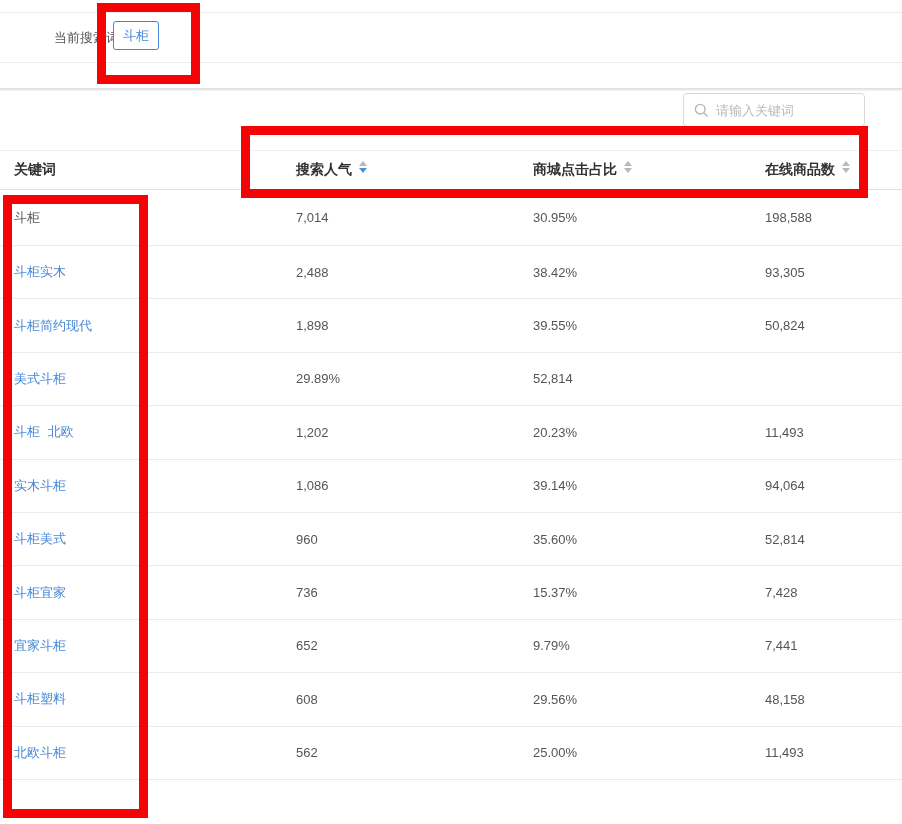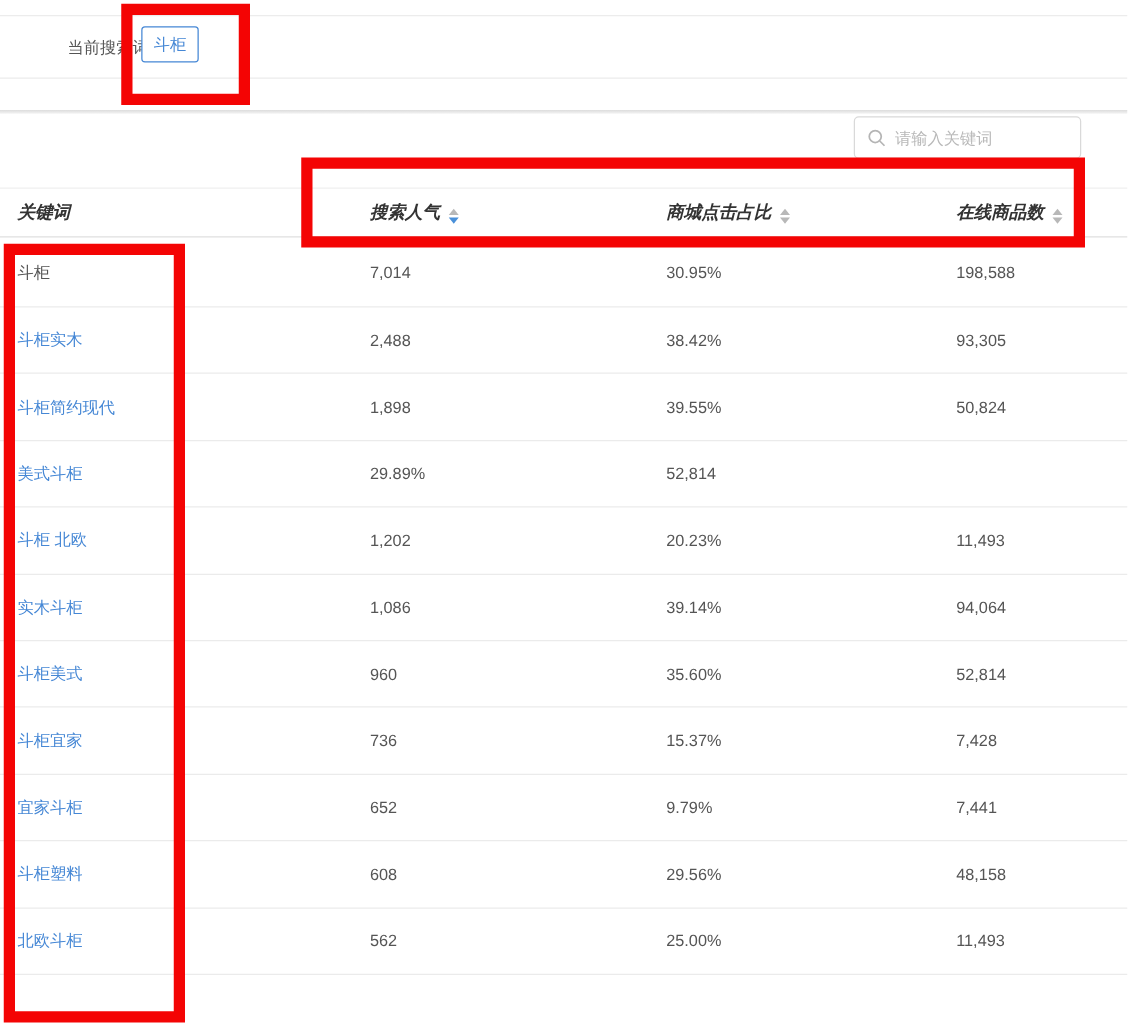--- a/index.html
+++ b/index.html
@@ -22,35 +22,35 @@
     border:1px solid #d9d9d9; border-radius:4px; display:flex; align-items:center; background:#fff; }
   .search-box svg { margin:0 7px 0 10px; flex:0 0 auto; }
   .search-box input { flex:1 1 auto; border:none; outline:none; font-size:13px;
     color:#333; background:transparent; width:100%; font-family:inherit; }
   .search-box input::placeholder { color:#b9b9b9; }
 
   .tbl-head { position:absolute; left:0; top:150px; width:902px; height:40px;
     border-top:1px solid #f0f0f0; border-bottom:1px solid #e0e0e0;
     display:grid; grid-template-columns:296px 237px 232px 1fr; align-items:center;
     font-size:14px; font-weight:bold; color:#333; }
-  .tbl-head .th { display:flex; align-items:flex-end;font-style:italic; }
+  .tbl-head .th { display:flex; align-items:flex-start; }
   .tbl-head .th:first-child { padding-left:14px; }
 
   .sort { display:inline-flex; flex-direction:column; gap:2px; margin-left:7px; cursor:pointer; }
   .sort i { display:block; width:0; height:0; border-left:4px solid transparent; border-right:4px solid transparent; }
   .sort .up   { border-bottom:5px solid #b8b8b8; }
   .sort .down { border-top:5px solid #b8b8b8; }
   .sort.desc .down { border-top-color:#4a90d9; }
 
   .tbl-body { position:absolute; left:0; top:190px; width:902px; }
   .tr { display:grid; grid-template-columns:296px 237px 232px 1fr; align-items:center;
     height:53.4px; border-bottom:1px solid #ebebeb; font-size:13px; color:#555; }
   .tr:first-child { height:56px; }
   .td-kw { padding-left:14px; }
-  .kw-link { color:#4587d5; cursor:pointer; }
+  .kw-link { color:#4587d5; cursor:pointer;font-family:Liberation Mono, monospace; }
 
   .annotation { position:absolute; border:9px solid #f40404; pointer-events:none; z-index:20; }
   .anno-1 { left:97px;  top:3px;   width:103px; height:81px; }
   .anno-2 { left:241px; top:126px; width:627px; height:72px; }
   .anno-3 { left:3px;   top:195px; width:145px; height:623px; }
 </style>
 </head>
 <body>
 
 <div class="hline hline-1"></div>

